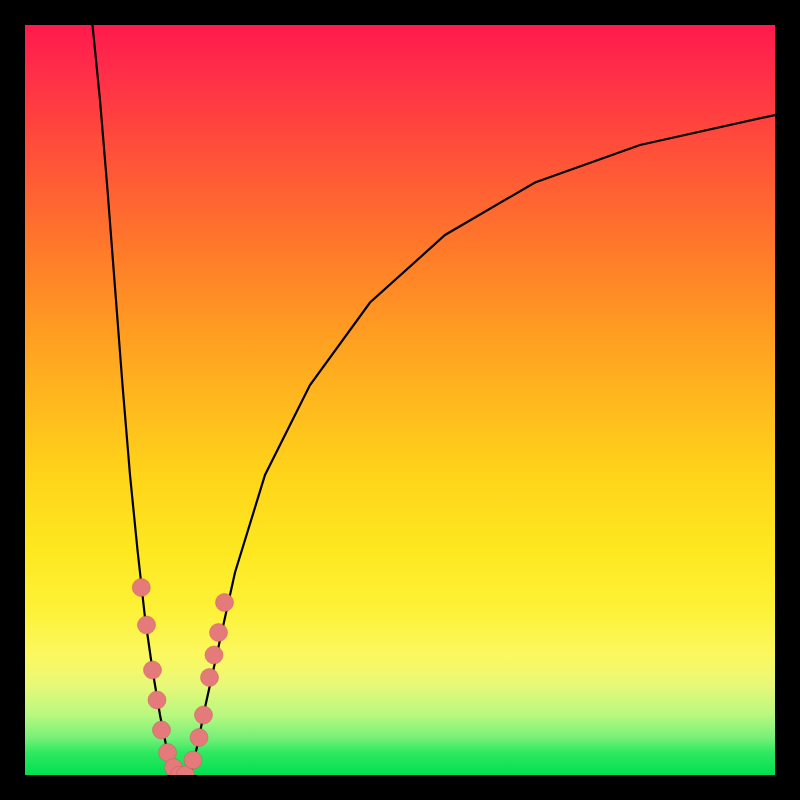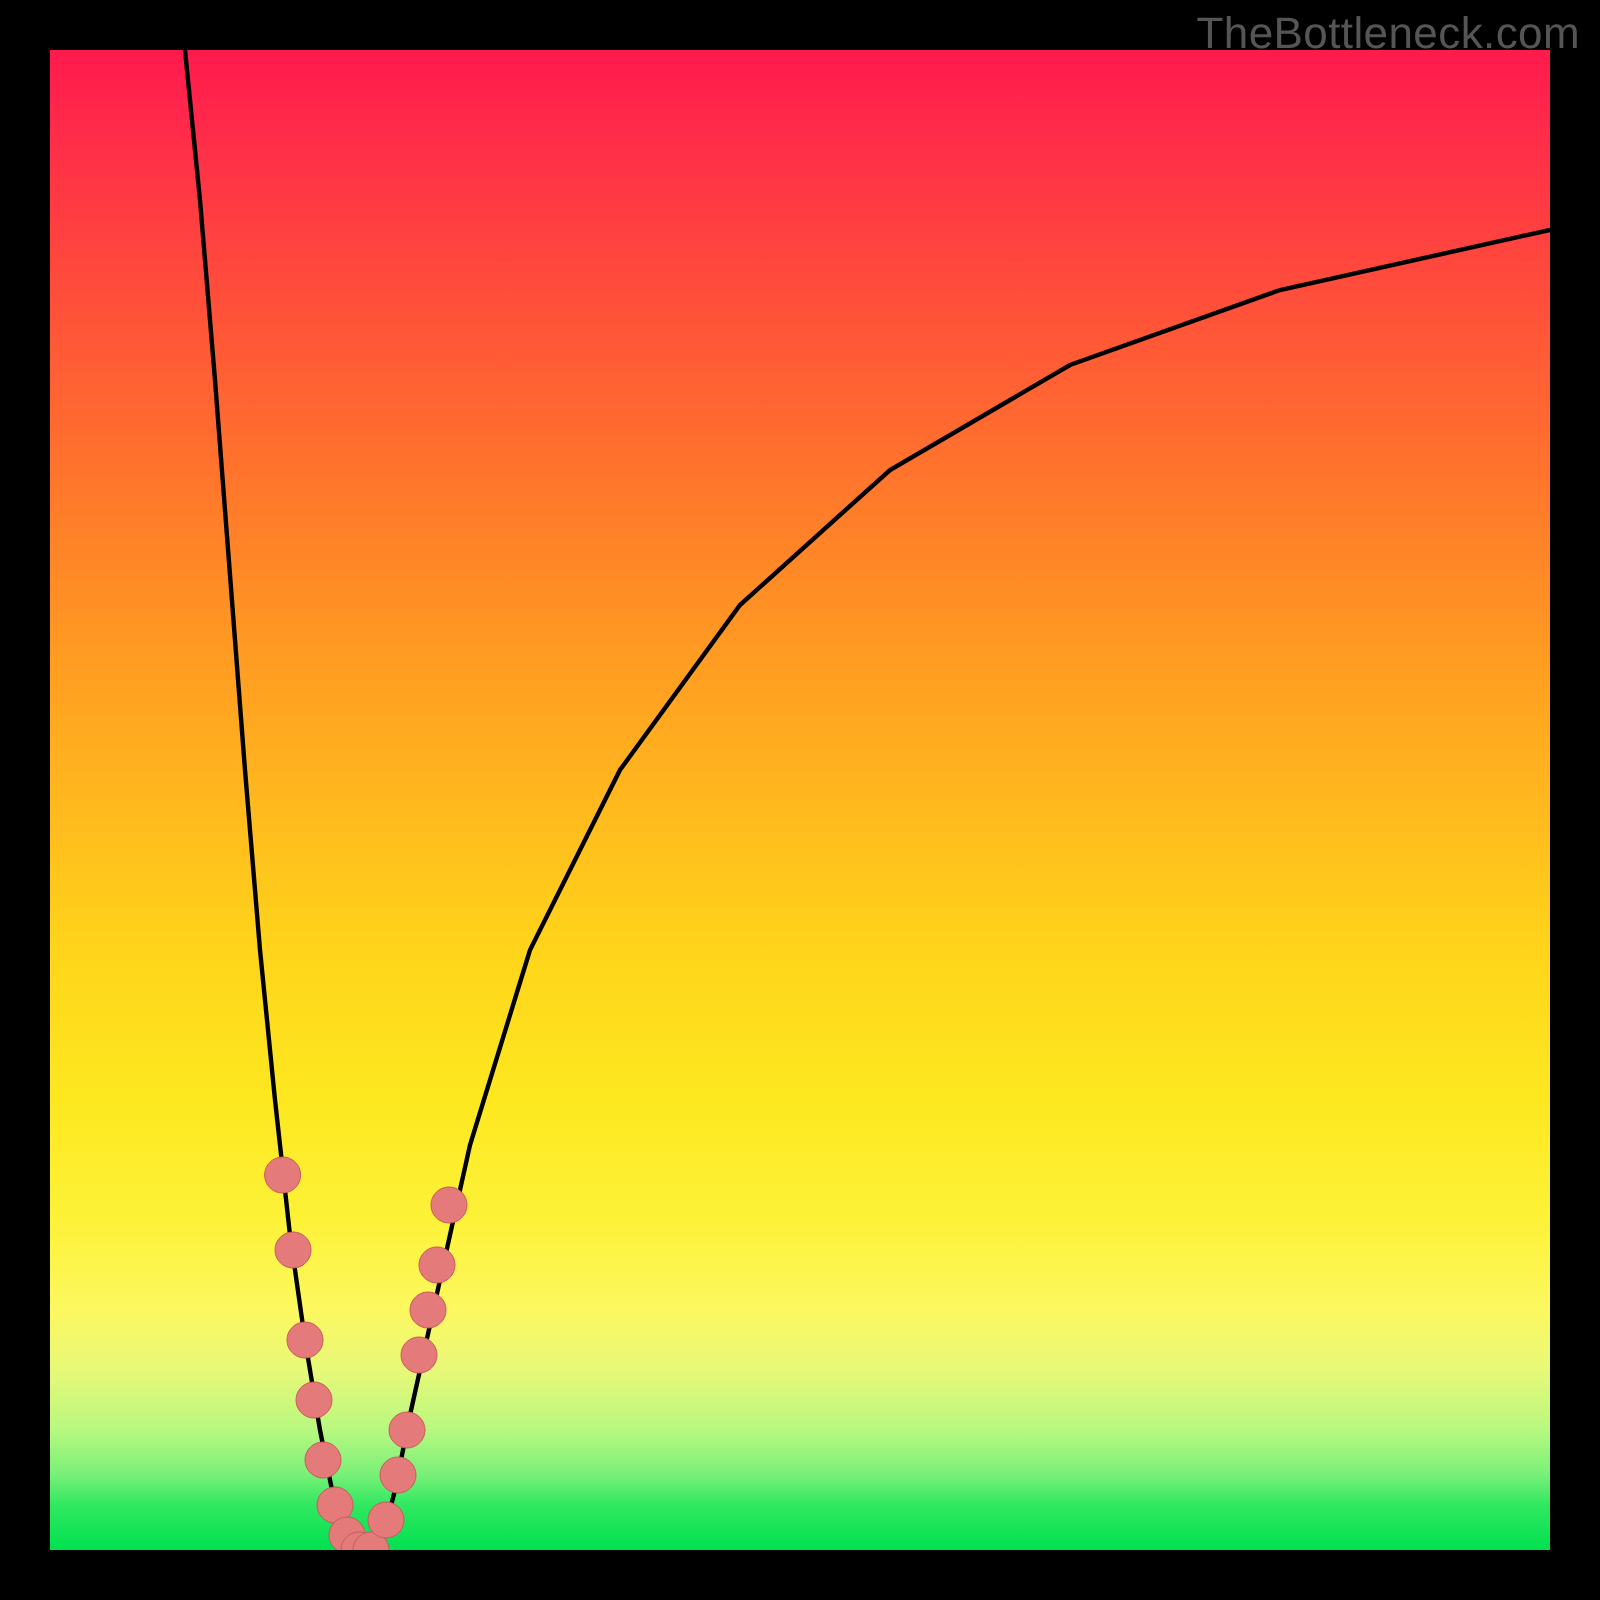--- a/index.html
+++ b/index.html
@@ -61,21 +61,20 @@
     color: #555;
     font-family: Arial, Helvetica, sans-serif;
     font-size: 22px;
     letter-spacing: 0.2px;
   }
 </style>
 </head>
 <body>
 
 <div class="stage">
-  <div class="watermark">TheBottleneck.com</div>
 
   <div class="plot-area">
     <div class="gradient-bg"></div>
     <svg class="curves" viewBox="0 0 750 750" preserveAspectRatio="none">
       <path class="curve" d="M67.5 0.0 L75.0 75.0 L82.5 165.0 L90.0 262.5 L97.5 360.0 L105.0 450.0 L112.5 525.0 L120.0 592.5 L127.5 645.0 L135.0 690.0 L142.5 727.5 L150.0 750.0"></path>
       <path class="curve" d="M165.0 750.0 L172.5 720.0 L180.0 682.5 L195.0 615.0 L210.0 547.5 L240.0 450.0 L285.0 360.0 L345.0 277.5 L420.0 210.0 L510.0 157.5 L615.0 120.0 L750.0 90.0"></path>
       <g>
           <circle class="marker" cx="116.3" cy="562.5" r="9"></circle>
           <circle class="marker" cx="121.5" cy="600.0" r="9"></circle>
           <circle class="marker" cx="127.5" cy="645.0" r="9"></circle>

